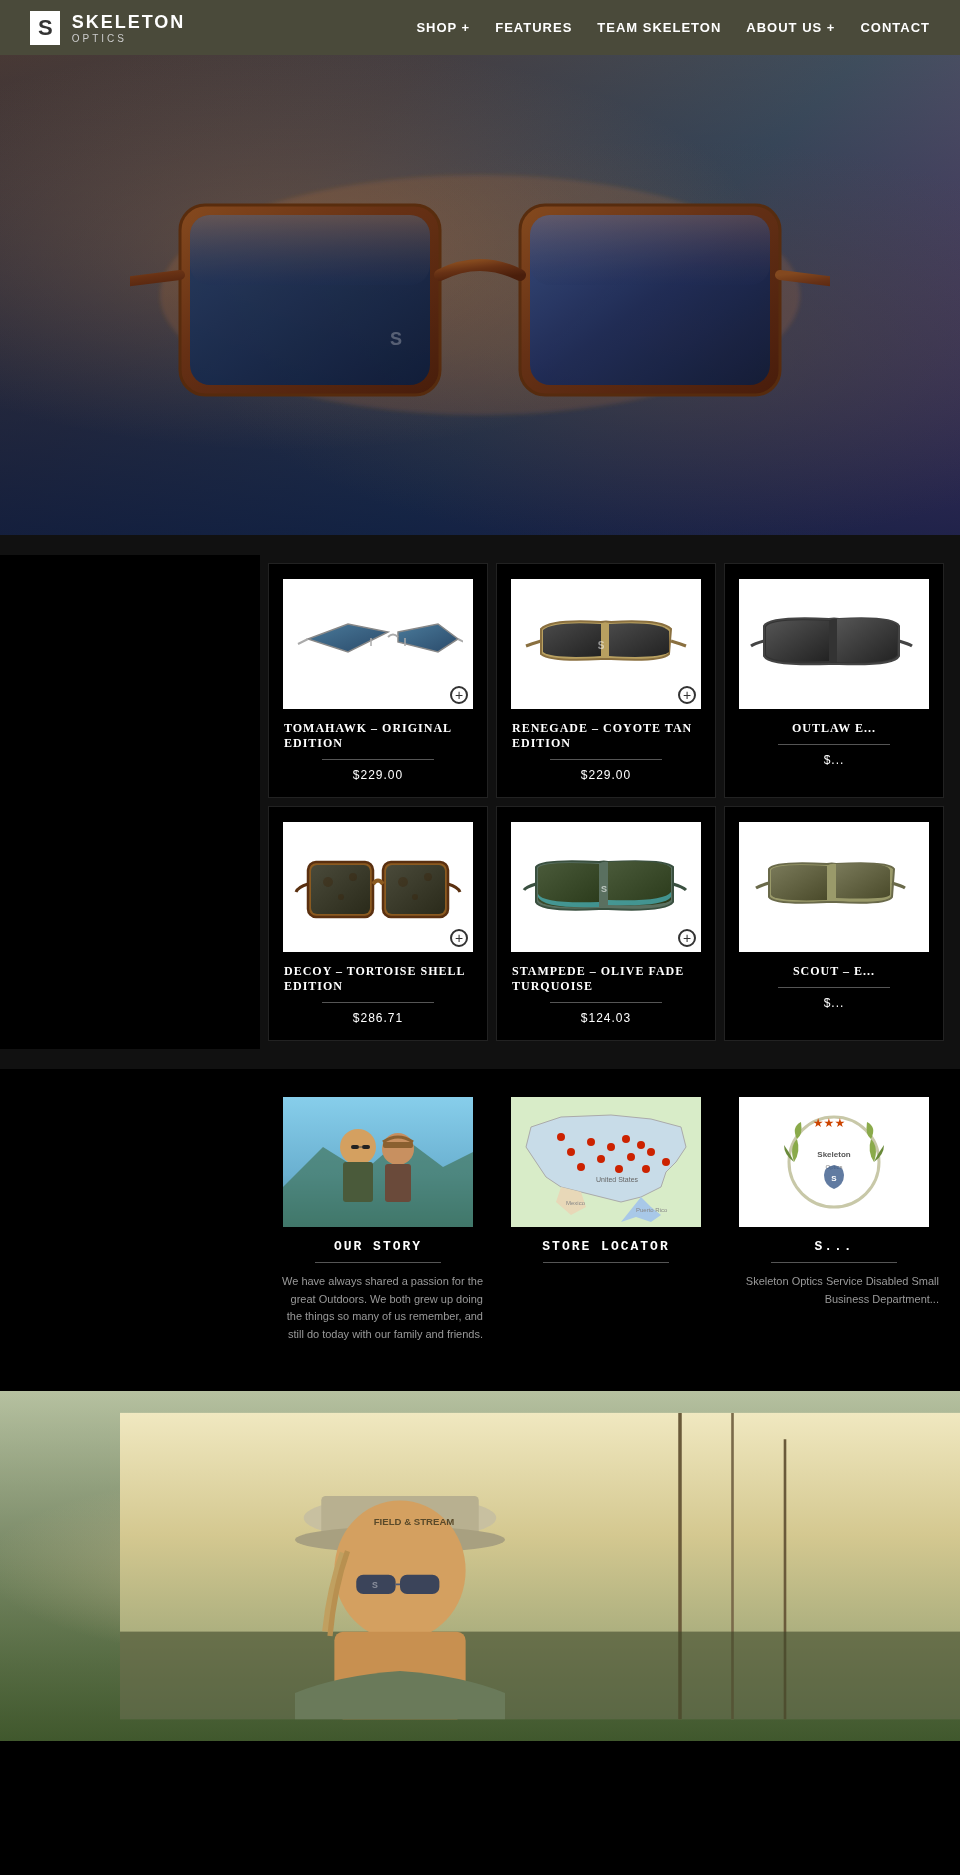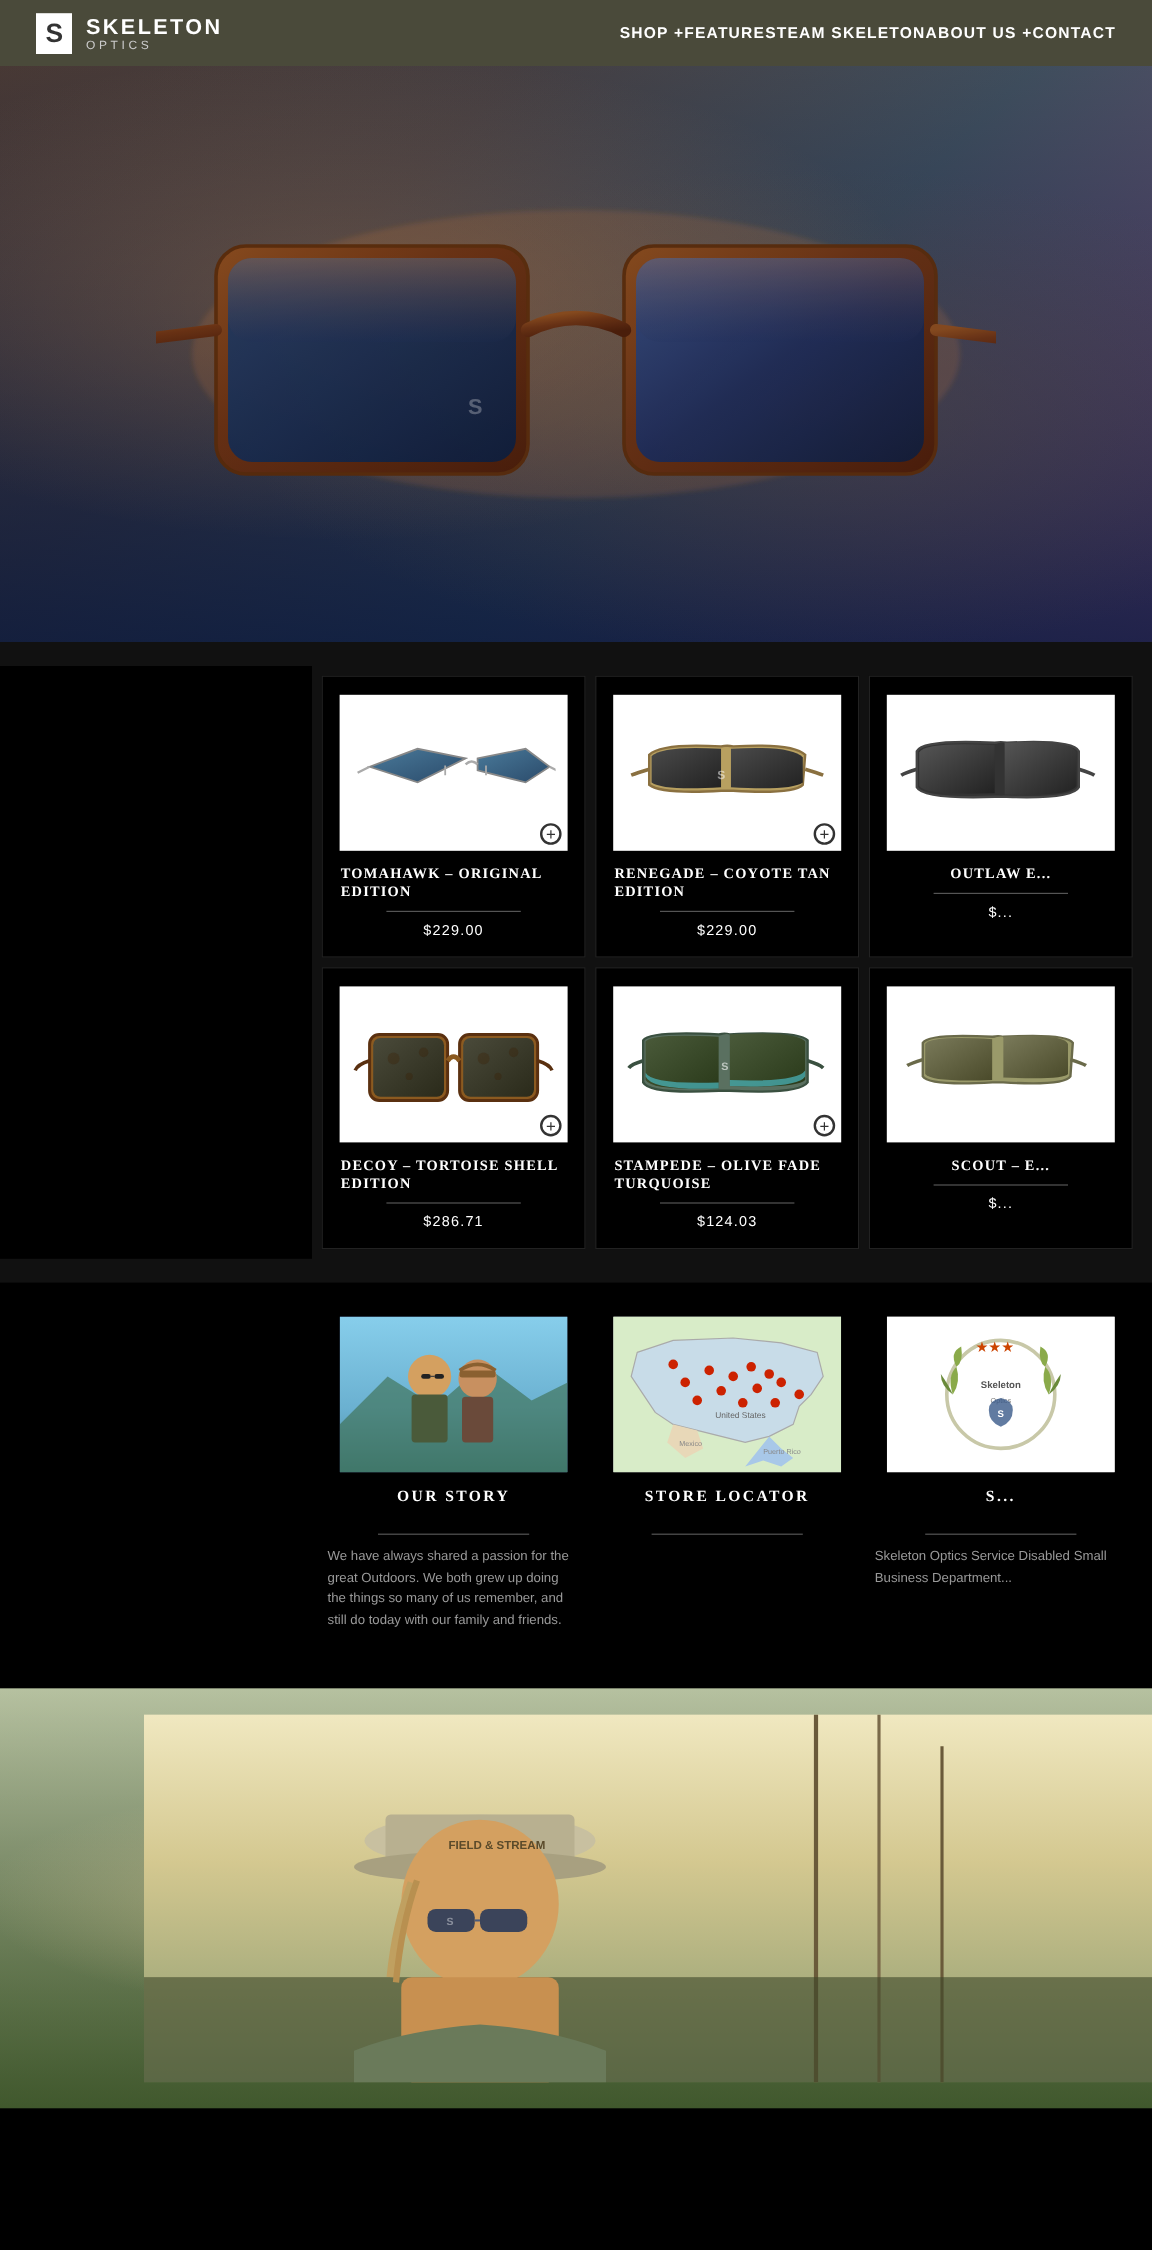--- a/index.html
+++ b/index.html
@@ -46,20 +46,21 @@
       text-transform: uppercase;
     }
     .logo-optics {
       font-size: 10px;
       color: #ccc;
       letter-spacing: 3px;
       text-transform: uppercase;
     }
     .navbar-nav {
       display: flex;
+      gap: 25px;
       align-items: flex-end;
     }
     .navbar-nav a {
       color: #fff;
       text-decoration: none;
       font-size: 13px;
       font-weight: 600;
       letter-spacing: 1px;
       text-transform: uppercase;
     }
@@ -227,33 +228,33 @@
       width: 100%;
       height: 100%;
     }
     .info-title {
       color: #fff;
       font-size: 13px;
       font-weight: 700;
       text-align: center;
       letter-spacing: 2px;
       text-transform: uppercase;
-      margin-bottom: 23px;
-      font-family: Liberation Serif, serif;
+      margin-bottom: 8px;
+      font-family: Liberation Mono, monospace;
     }
     .info-divider {
       width: 60%;
       height: 1px;
       background: #555;
       margin-bottom: 10px;
     }
     .info-text {
       color: #999;
       font-size: 11px;
-      text-align: left;
+      text-align: right;
       line-height: 1.6;
     }
 
     
     .footer-hero {
       width: 960px;
       height: 350px;
       background: linear-gradient(180deg, #b8c4a0 0%, #8a9a78 40%, #4a6a38 100%);
       position: relative;
       overflow: hidden;

